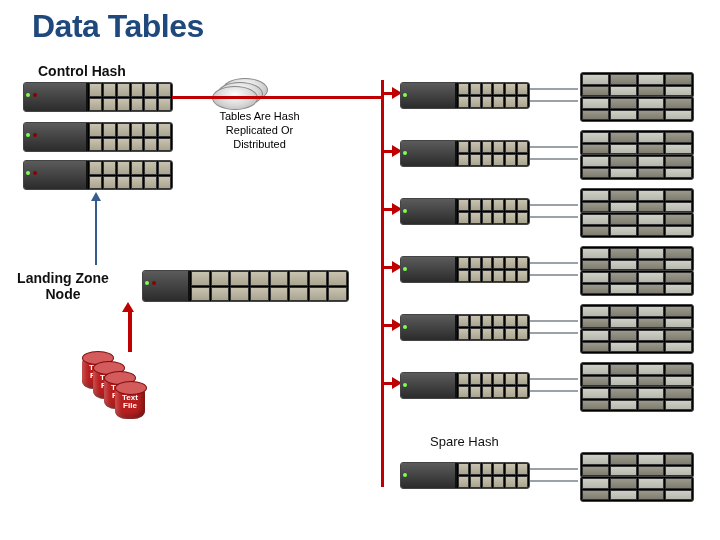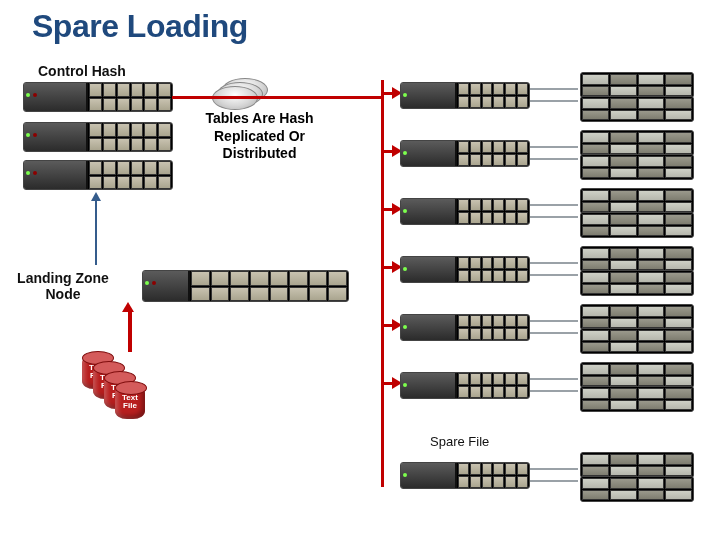--- a/index.html
+++ b/index.html
@@ -24,22 +24,22 @@
   .label {
     position: absolute;
     font-size: 14px;
     font-weight: 600;
     color: #111;
     line-height: 1.15;
     text-align: center;
   }
   .caption {
     position: absolute;
-    font-size: 14px;
-    font-weight: 700;
+    font-size: 11px;
+    font-weight: 400;
     color: #000;
     text-align: center;
     line-height: 1.25;
   }
 
   
   .server {
     position: absolute;
     border: 1px solid #444;
     border-radius: 3px;
@@ -140,21 +140,21 @@
     border-radius:50%; background:#d45b5b; border:1px solid #7f0d0d;
   }
   .cyl span {
     position:absolute; width:100%; text-align:center; top:9px;
     font-size:8px; color:#fff; font-weight:600; line-height:1;
   }
 </style>
 </head>
 <body>
 
-<div class="title">Spare Loading</div>
+<div class="title">Data Tables</div>
 
 <div class="label" style="left:38px; top:63px;">Control Hash</div>
 
 <div class="server big" style="left:23px; top:82px;">
   <div class="panel"><span class="light"></span><span class="btn"></span></div>
     <div class="bays">
       <div class="bay"></div>
       <div class="bay"></div>
       <div class="bay"></div>
       <div class="bay"></div>
@@ -254,21 +254,21 @@
     <span>Text File</span>
   </div>
 
 <div class="line-red" style="left:128px; top:310px; width:4px; height:42px;"></div>
 <div class="arrowhead up" style="left:122px; top:302px;"></div>
 
 <div class="line-red" style="left:381px; top:80px; width:3px; height:407px;"></div>
 
 <div class="line-red" style="left:172px; top:96px; width:212px; height:3px;"></div>
 
-<div class="label" style="left:430px; top:435px; font-size:13px; font-weight:500;">Spare File</div>
+<div class="label" style="left:430px; top:435px; font-size:13px; font-weight:500;">Spare Hash</div>
 
 <div class="line-red" style="left:381px; top:92px; width:14px; height:3px;"></div>
 <div class="arrowhead right" style="left:392px; top:87px;"></div>
 <div class="server mid" style="left:400px; top:82px;">
     <div class="panel"><span class="light"></span></div>
     <div class="bays">
       <div class="bay"></div>
       <div class="bay"></div>
       <div class="bay"></div>
       <div class="bay"></div>

